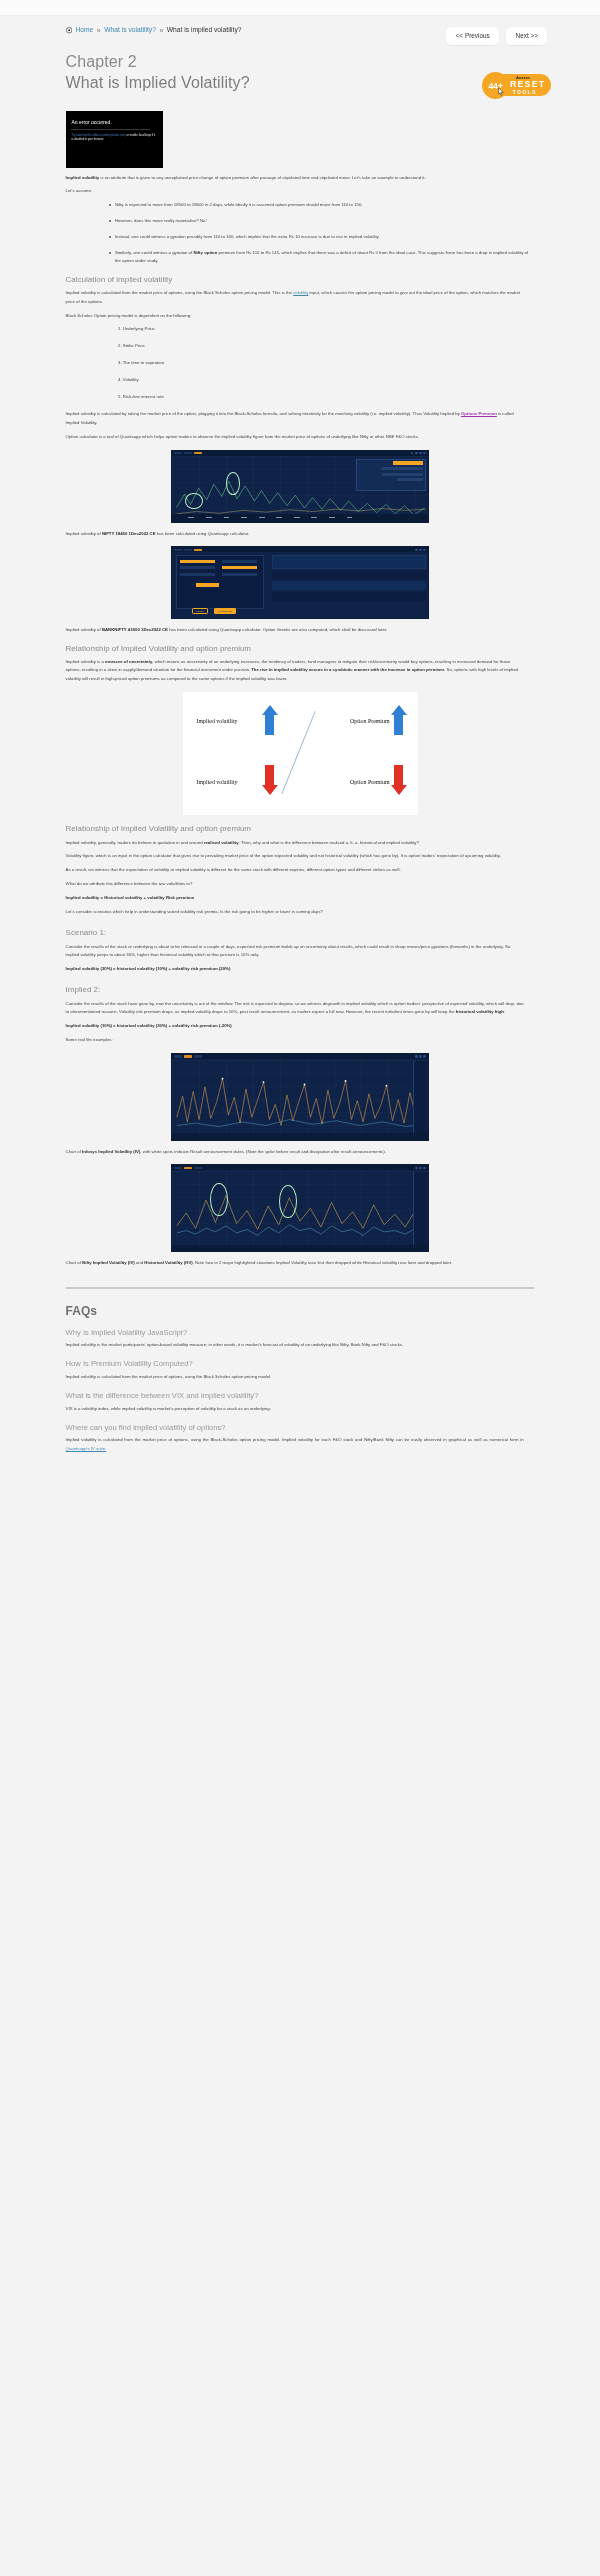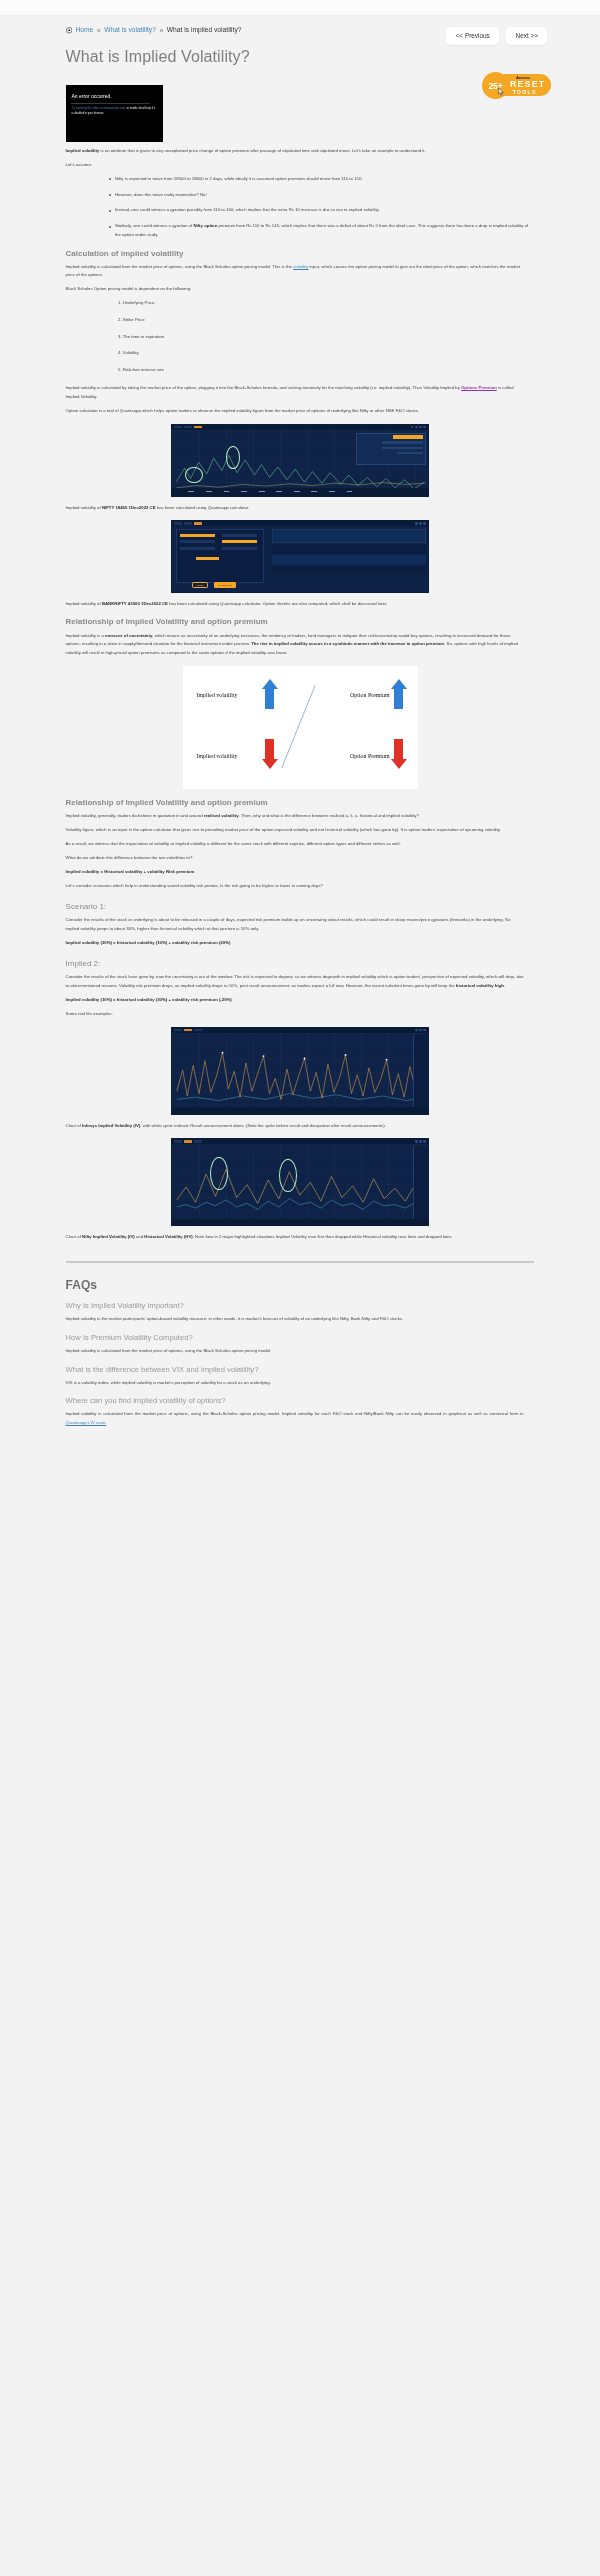--- a/index.html
+++ b/index.html
@@ -83,21 +83,21 @@
   ul.bul { margin:4.7px 0 0 0; padding:0 0 0 61px; list-style:none; width:481px; }
   ul.bul li { position:relative; font-size:4.3px; line-height:1.95; margin:0 0 7.6px 0; color:#3f3f3f; padding-left:5.9px;}
   ul.bul li:before {
     content:""; position:absolute; left:0; top:3.5px;
     width:1.8px; height:1.8px; background:#5a5a5a; border-radius:50%;
   }
   ol.num { margin:5.9px 0 0 0; padding:0 0 0 70px; list-style:none; }
   ol.num li { font-size:4.3px; line-height:1.6; margin:0 0 10px 0; color:#3f3f3f; }
 
   h3.sec {
-    font-size:8px; font-weight:700; color:#8b8b8b;
+    font-size:8px; font-weight:400; color:#8b8b8b;
     margin:9.4px 0 1.2px 17.6px;
   }
   h3.scen { font-size:8px; font-weight:400; color:#8b8b8b; margin:11.7px 0 1.2px 17.6px; }
 
   .caption { font-size:4.3px; line-height:1.9; margin:7px 0 0 17.6px; width:458px; color:#3f3f3f; }
 
   
   .shot { margin:8.2px auto 0 auto; border:0.6px solid #0d1b33; }
   .shot-dark { background:#0e2347; position:relative; overflow:hidden; }
 
@@ -157,29 +157,30 @@
         <a href="#">What is volatility?</a>
         <span class="sep">»</span>
         <span class="cur">What is implied volatility?</span>
       </div>
       <div class="navbtns">
         <button class="navbtn">&lt;&lt; Previous</button>
         <button class="navbtn">Next &gt;&gt;</button>
       </div>
     </div>
 
+    <h1 class="chapter">Chapter 2</h1>
     <h2 class="pagetitle">What is Implied Volatility?</h2>
 
     <div class="freetools">
       <div class="ft-pill"></div>
       <div class="ft-access">Access</div>
       <div class="ft-free">RESET</div>
       <div class="ft-tools">TOOLS</div>
       <div class="ft-circle">
-        <span class="ft-25">25+</span>
+        <span class="ft-25">44+</span>
       </div>
       <svg class="ft-cursor" viewBox="0 0 24 26">
         <path d="M6 4 L6 18 L9 15 L11.5 21 L14 20 L11.5 14.5 L16 14.5 Z" fill="#fff" stroke="#222" stroke-width="1.2"></path>
       </svg>
     </div>
 
     <div class="videobox">
       <div class="ve-title">An error occurred.</div>
       <div class="ve-rule"></div>
       <div class="ve-body">
@@ -391,21 +392,21 @@
       <div style="position:absolute;left:0;bottom:0;width:258px;height:6.4px;background:#0a1b38;"></div>
     </div>
     <div class="caption">
       <span>Chart of </span><b>Nifty Implied Volatility (IV)</b><span> and </span><b>Historical Volatility (HV)</b><span>. Note how in 2 major highlighted situations Implied Volatility rose first then dropped while Historical volatility rose later and dropped later.</span>
     </div>
 
     <div class="hr-thick"></div>
 
     <h3 class="faqs">FAQs</h3>
 
-    <h4 class="faq-q">Why Is Implied Volatility Important?</h4>
+    <h4 class="faq-q">Why Is Implied Volatility JavaScript?</h4>
     <p class="faq-a">Implied volatility is the market participants' option-based volatility measure; in other words, it is market's forecast of volatility of an underlying like Nifty, Bank Nifty and F&amp;O stocks.</p>
 
     <h4 class="faq-q">How Is Premium Volatility Computed?</h4>
     <p class="faq-a">Implied volatility is calculated from the market price of options, using the Black Scholes option pricing model.</p>
 
     <h4 class="faq-q">What is the difference between VIX and implied volatility?</h4>
     <p class="faq-a">VIX is a volatility index, while implied volatility is market's perception of volatility for a stock as an underlying.</p>
 
     <h4 class="faq-q">Where can you find implied volatility of options?</h4>
     <p class="faq-a">

